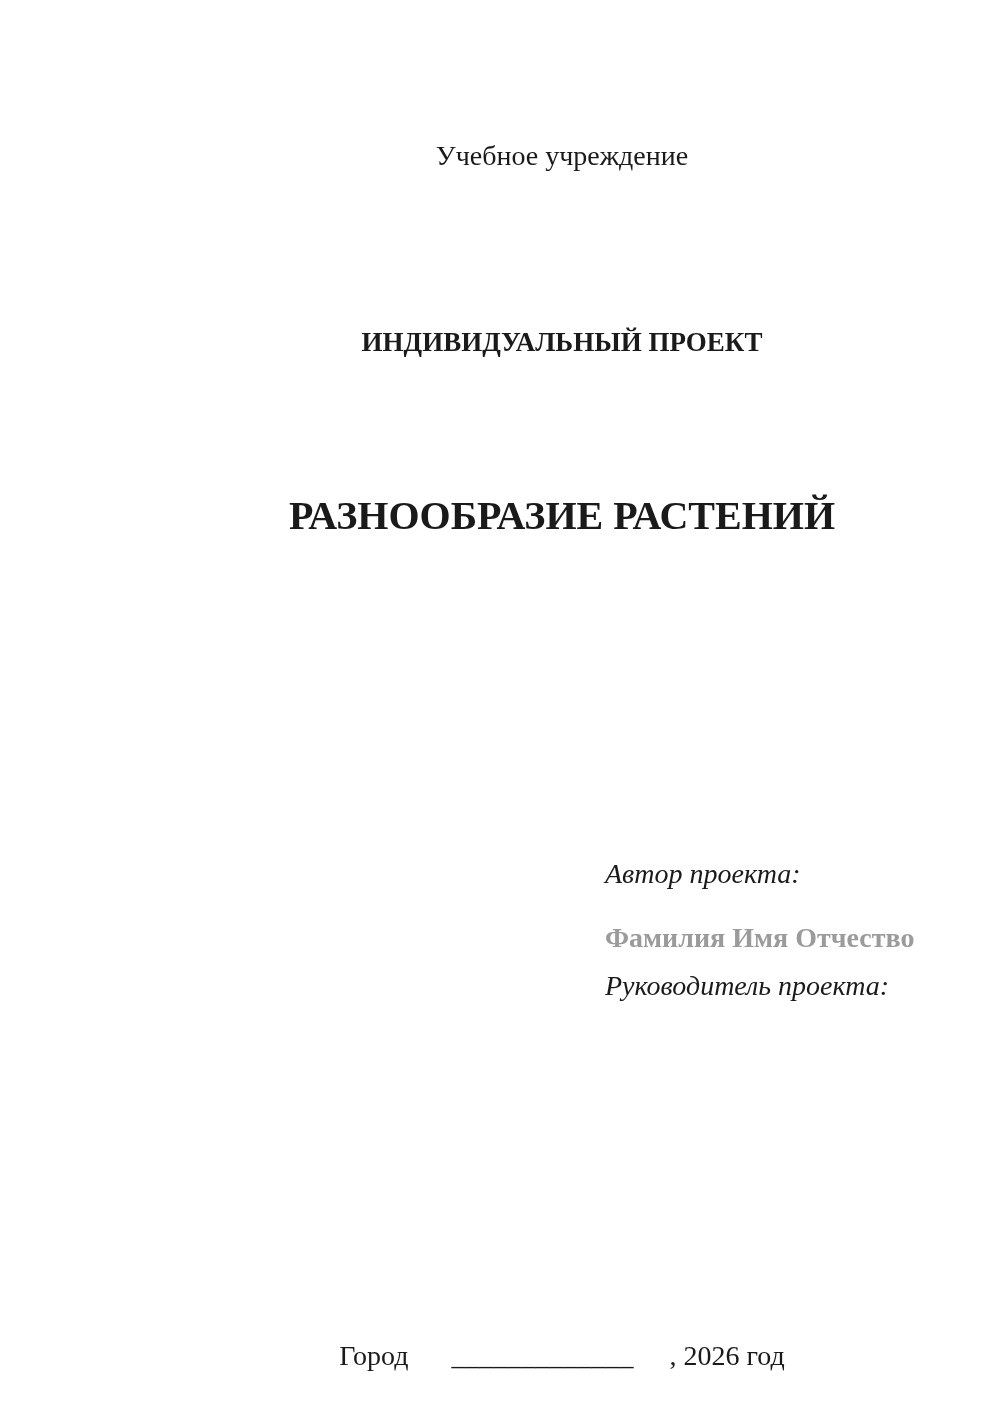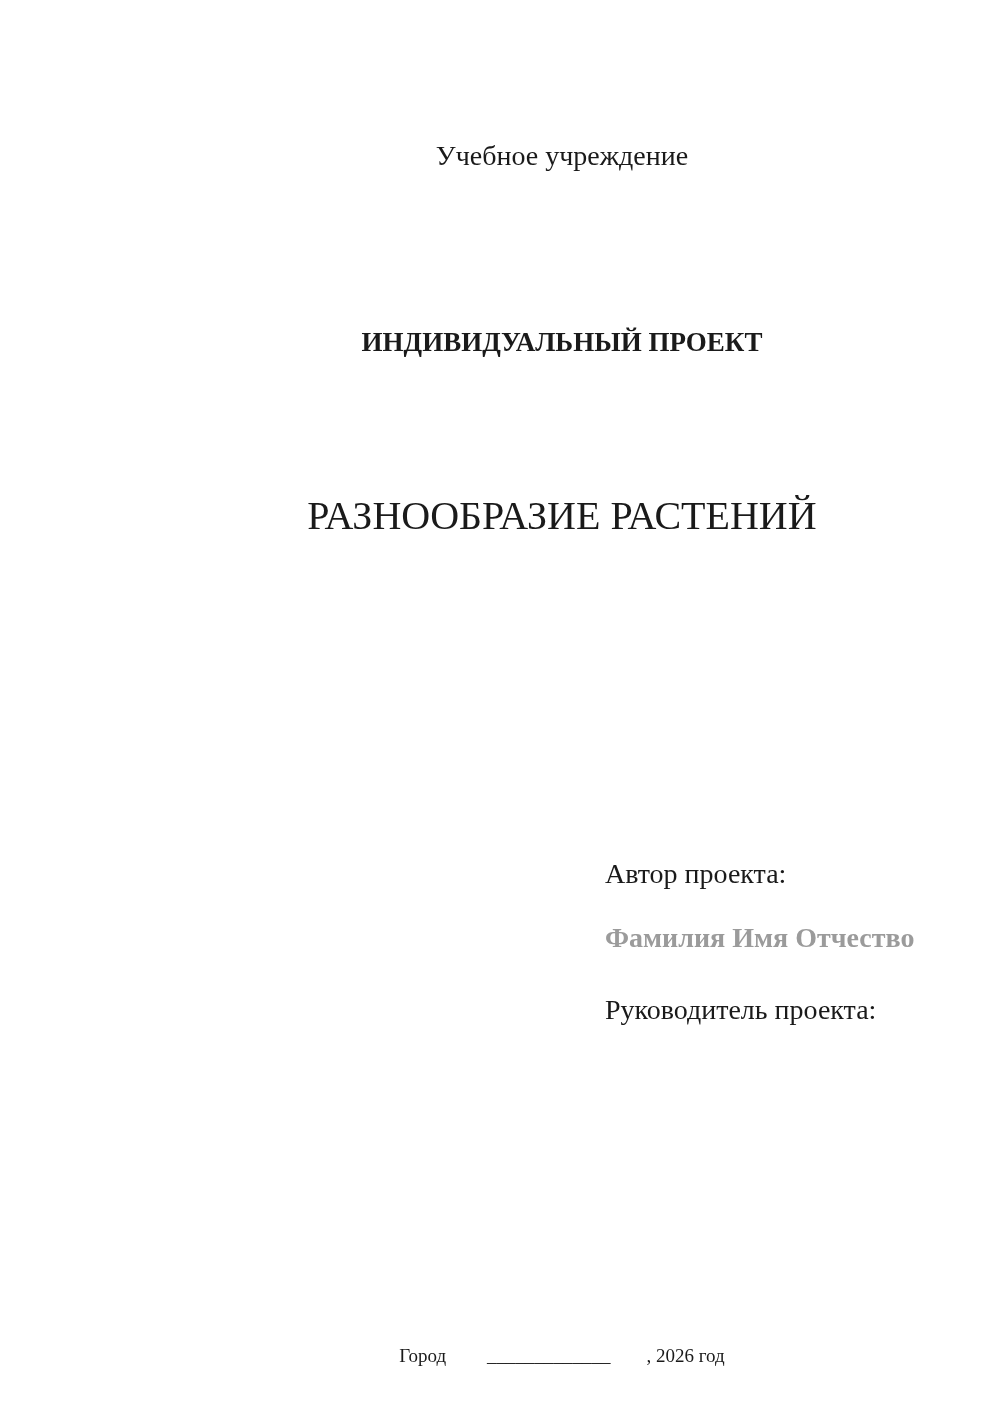--- a/index.html
+++ b/index.html
@@ -39,36 +39,36 @@
   .project-type {
     top: 272px;
     font-size: 27px;
     line-height: 36px;
     font-weight: bold;
   }
   .main-title {
     top: 440px;
     font-size: 40px;
     line-height: 48px;
-    font-weight: normal;
+    font-weight: bold;
   }
   .block {
     position: absolute;
     left: 535px;
     font-size: 28px;
     line-height: 36px;
     text-align: left;
   }
   .author-block { top: 786px; }
-  .supervisor-block { top: 922px; }
-  .label { color: var(--text); }
+  .supervisor-block { top: 898px; }
+  .label { color: var(--text); font-style: italic; }
   .placeholder { color: var(--muted); font-weight: bold; }
   .footer-line {
     top: 1286px;
-    font-size: 19px;
+    font-size: 28px;
     line-height: 36px;
     white-space: pre;
   }
 </style>
 </head>
 <body>
 
 <div class="page">
 
   <div class="centered institution">Учебное учреждение</div>

